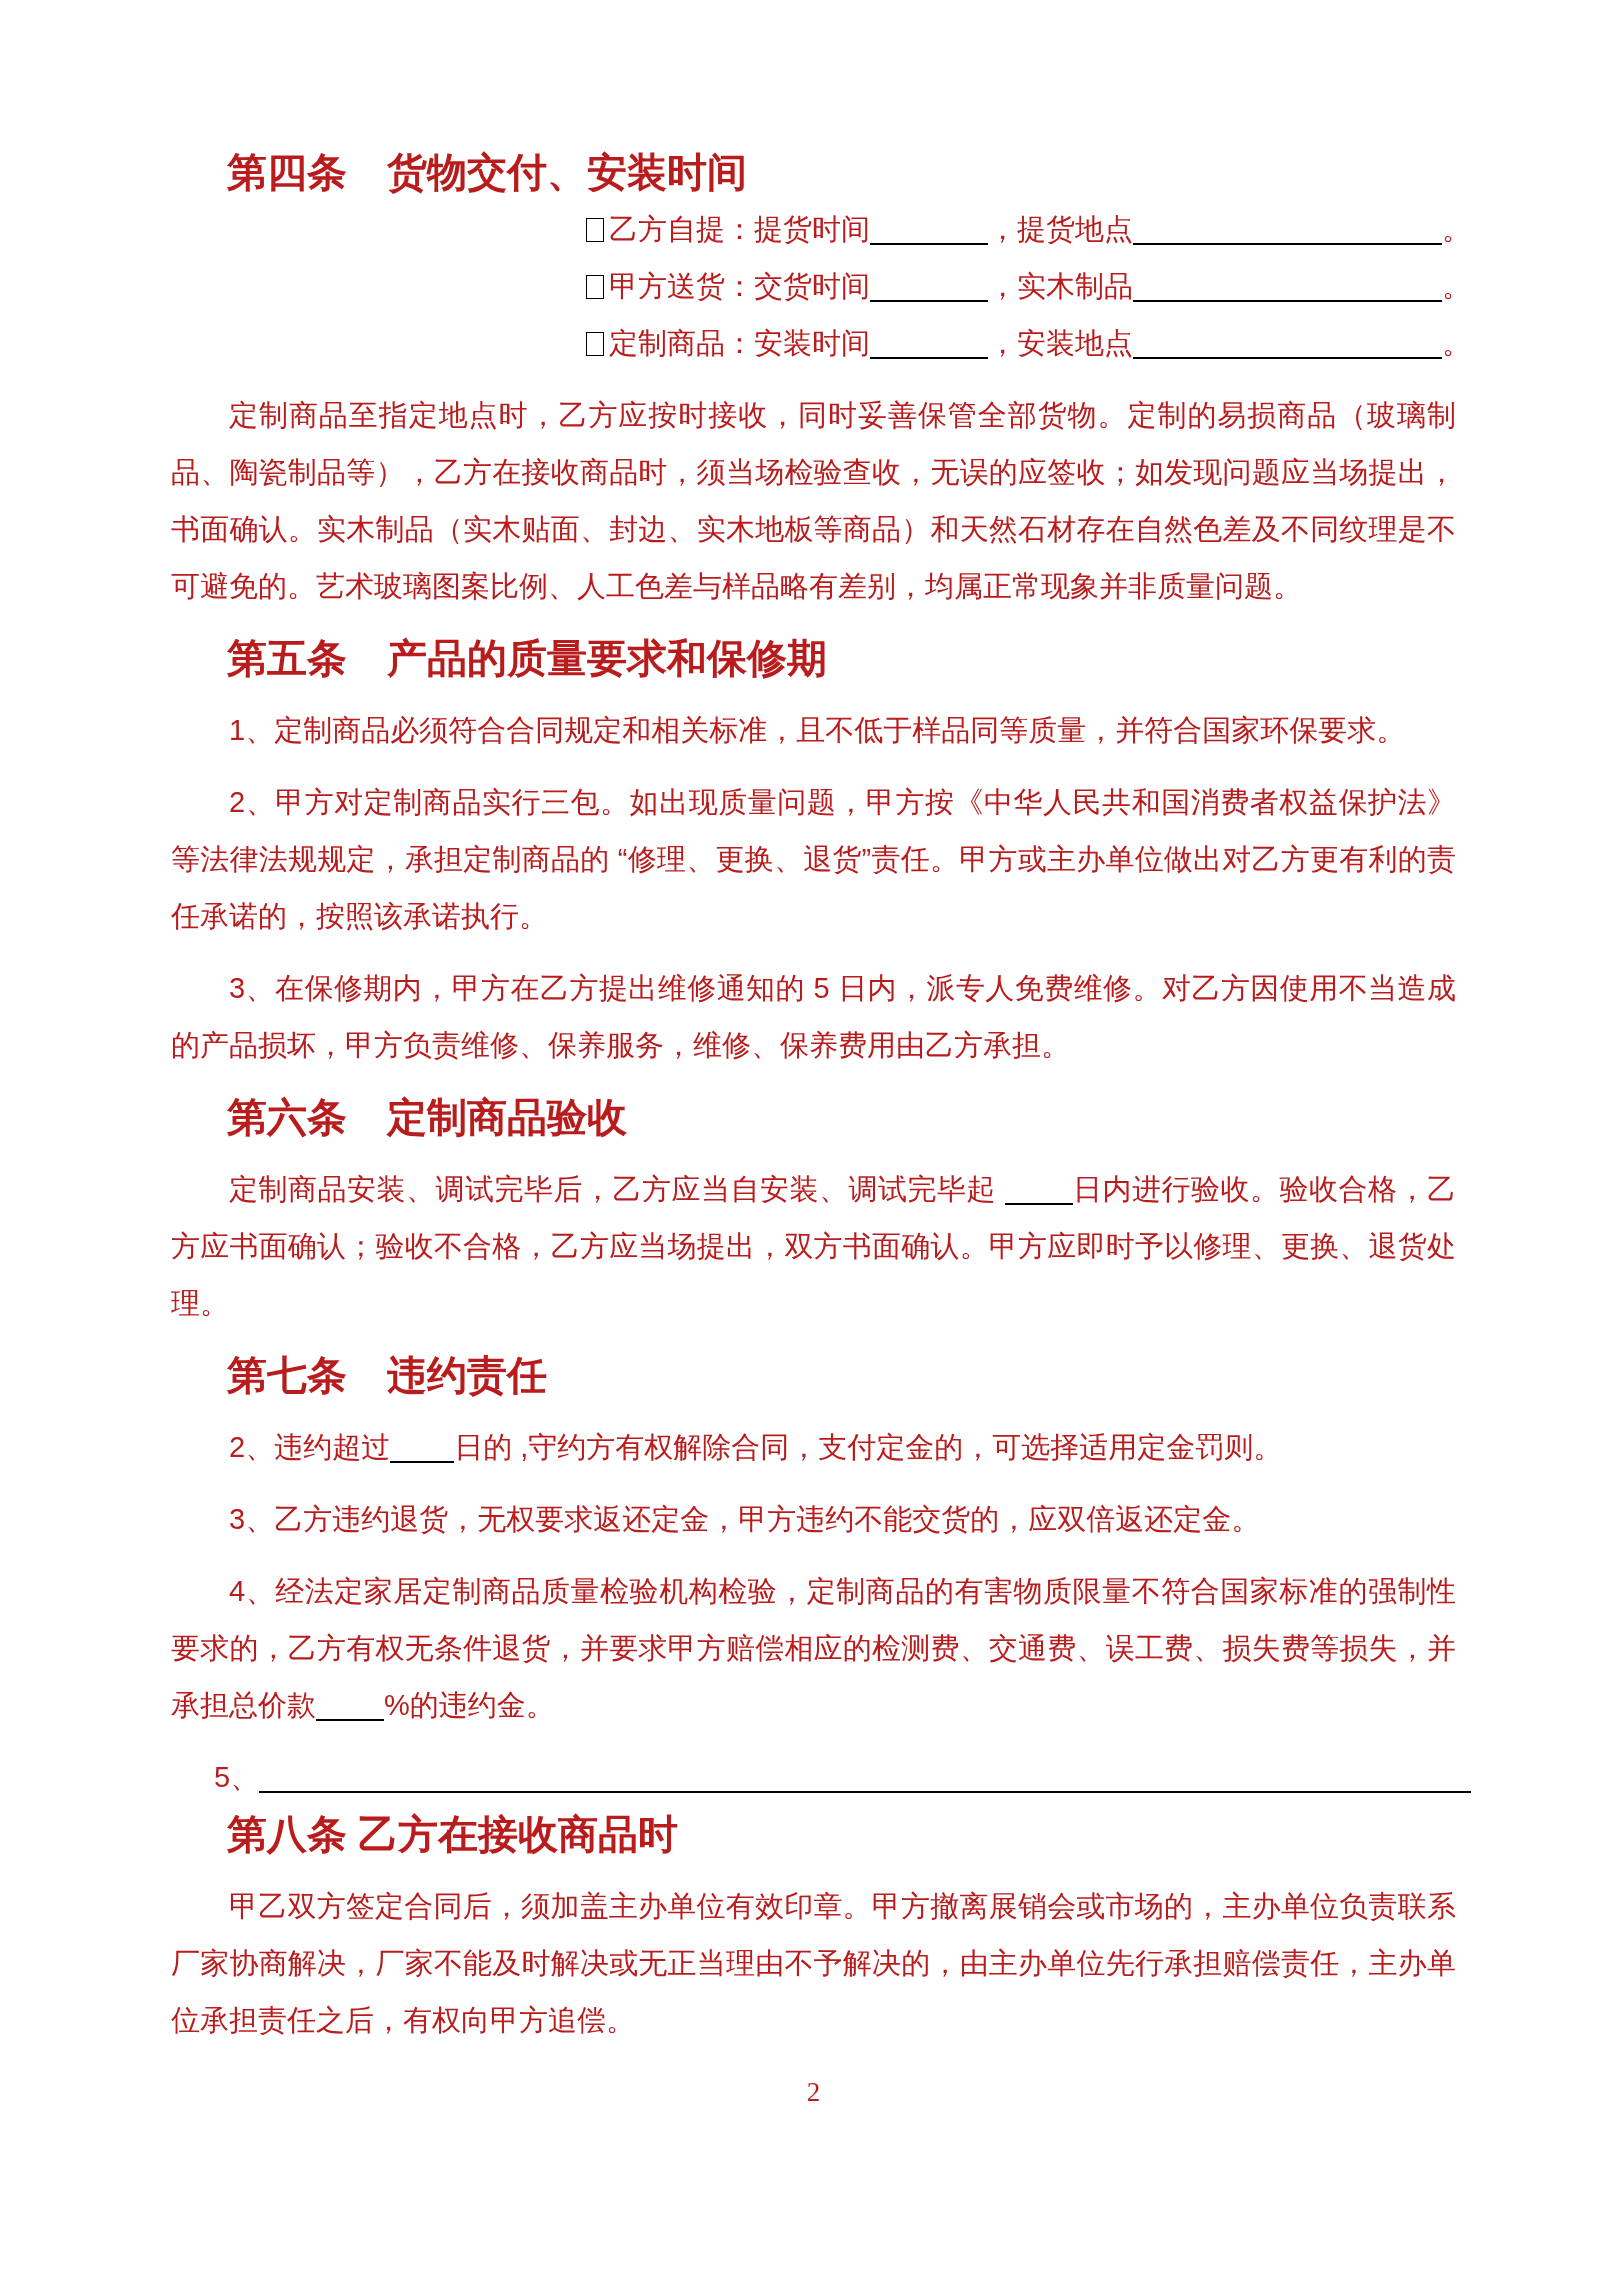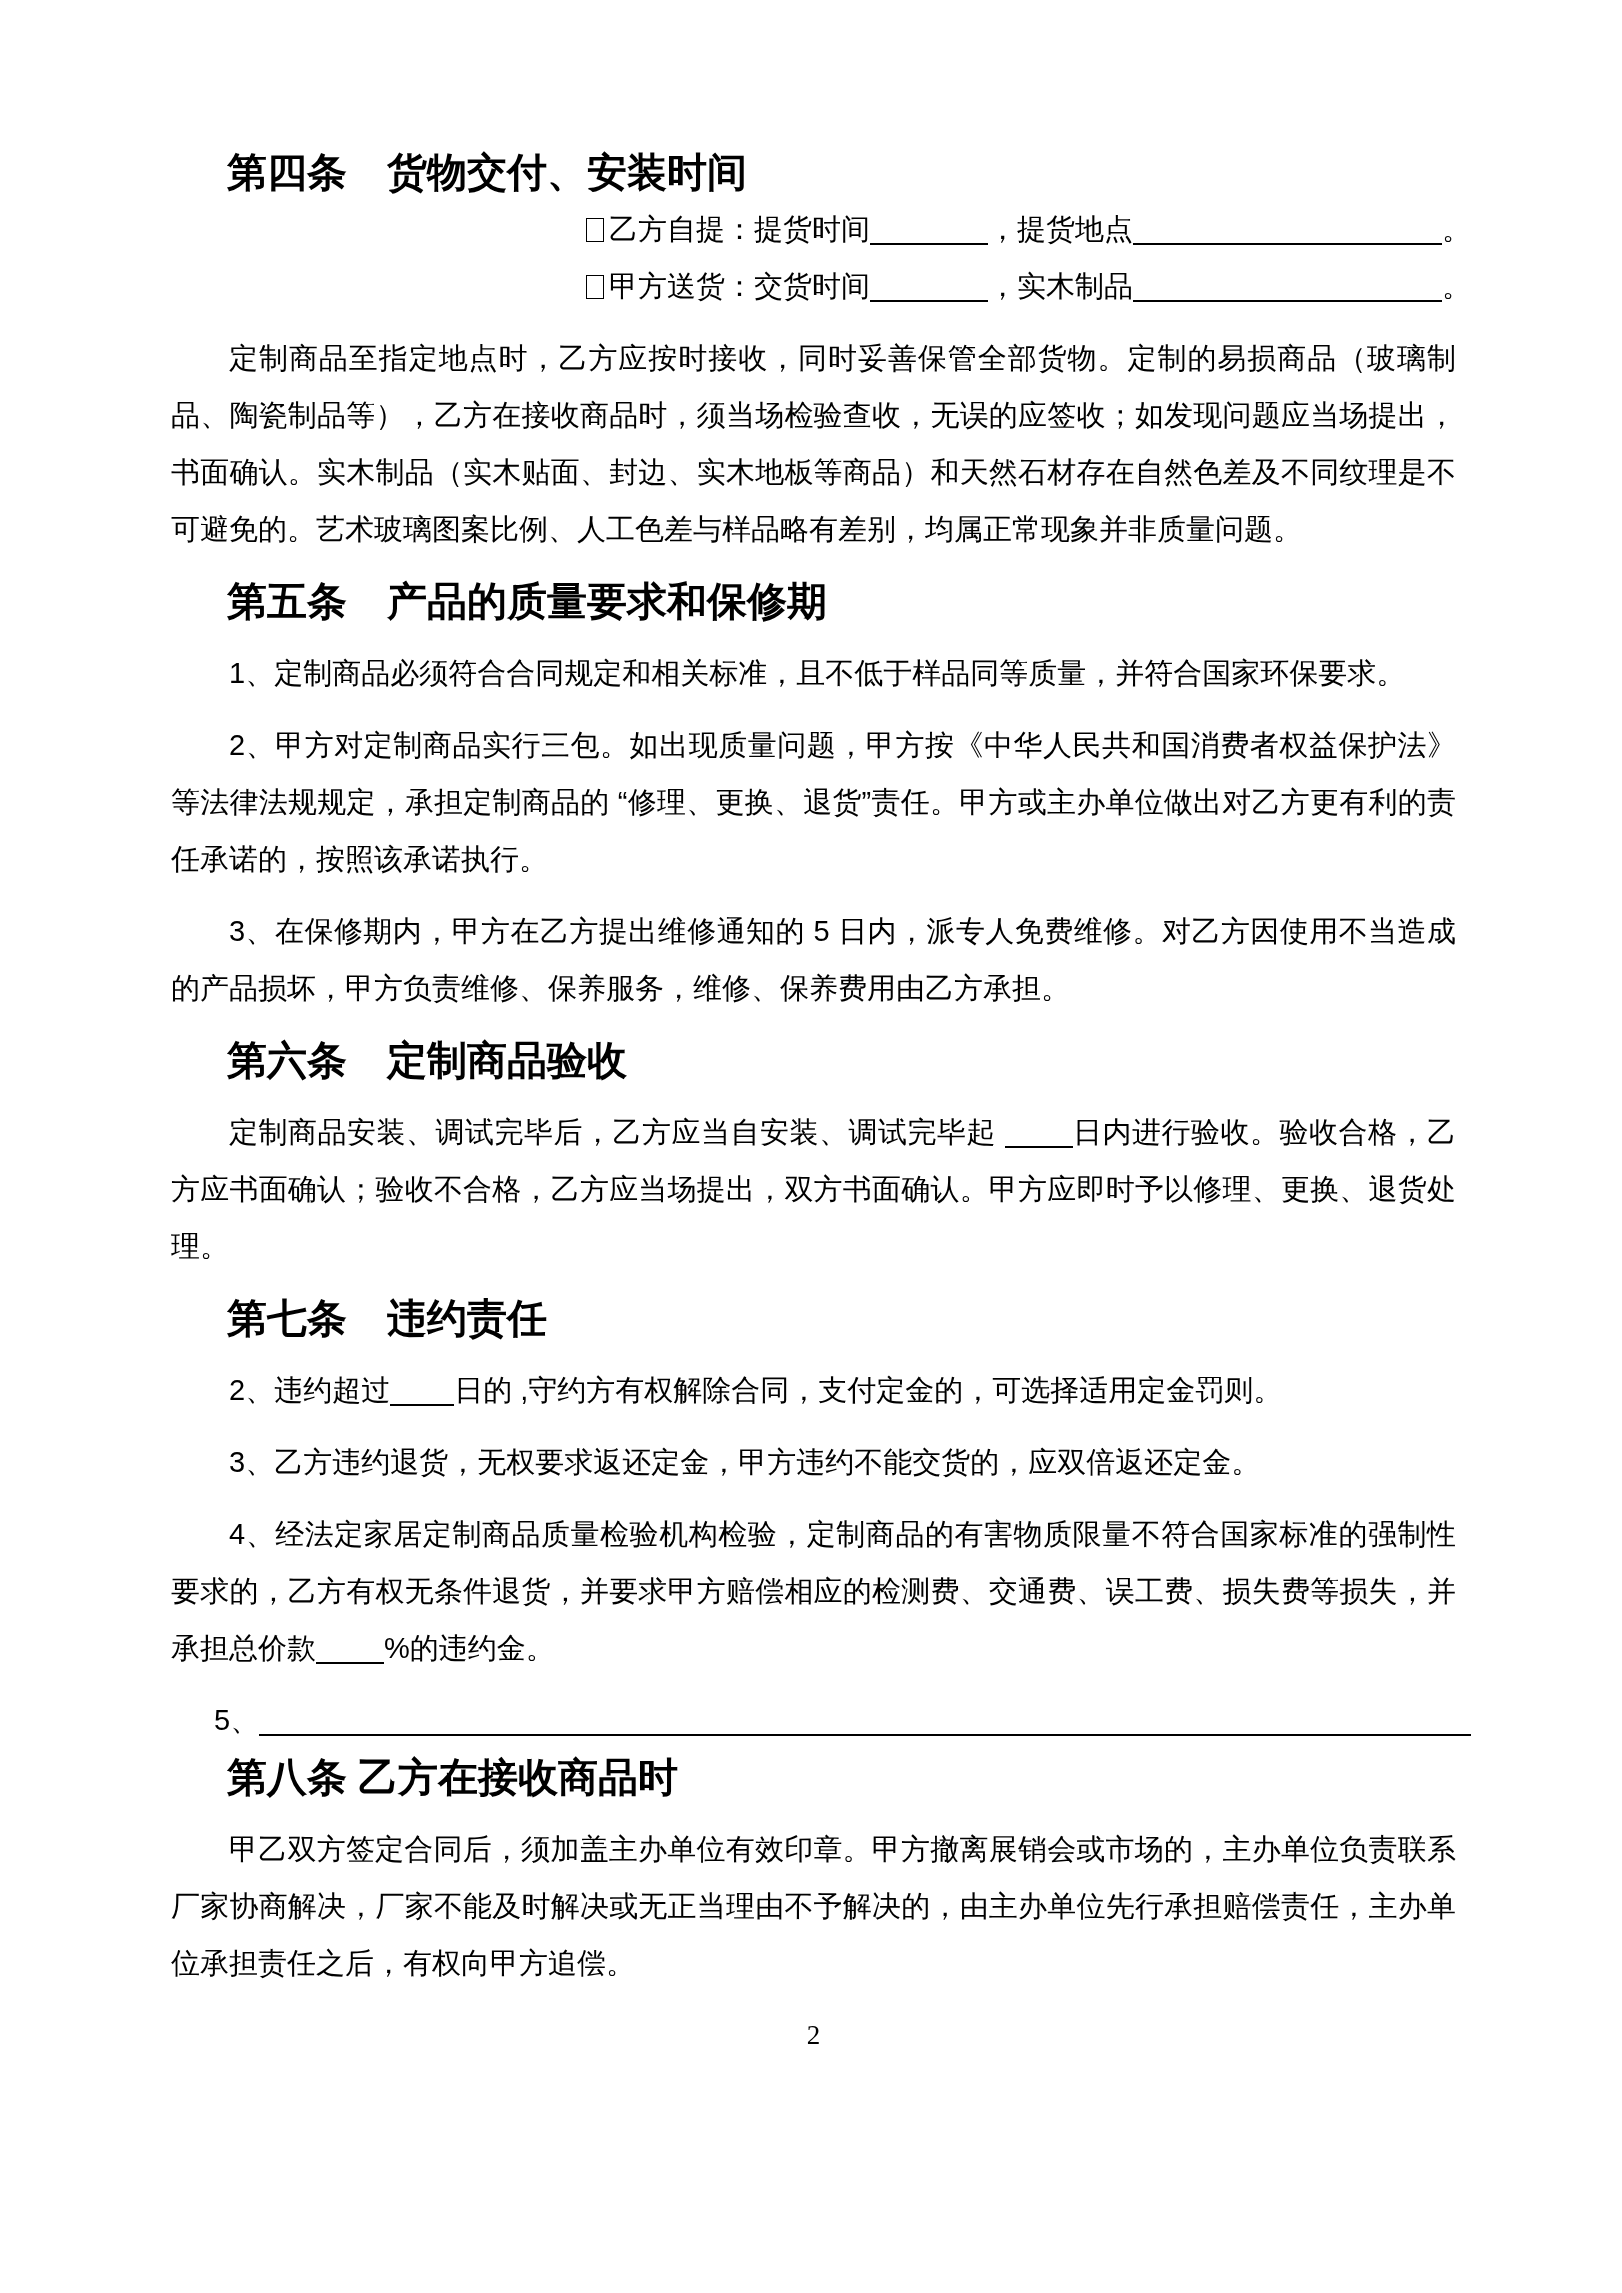--- a/index.html
+++ b/index.html
@@ -6,21 +6,21 @@
     margin: 0;
     padding: 0;
     background: #ffffff;
   }
   .page {
     position: relative;
     width: 1623px;
     height: 2294px;
     box-sizing: border-box;
     background: #ffffff;
-    color: #000000;
+    color: #b91c1c;
     padding: 144px 152px 0 156px;
     font-family: "Liberation Sans", "DejaVu Sans", sans-serif;
     font-size: 29px;
     line-height: 57px;
     overflow: hidden;
   }
   .heading {
     margin: 0;
     font-size: 40px;
     line-height: 57px;
@@ -75,20 +75,21 @@
   }
 </style>
 </head>
 <body>
 
 <div class="page">
   <div>
       <h2 class="heading">第四条　货物交付、安装时间</h2>
       <p class="option"><span class="box"></span><span class="lead">乙方自提：提货时间</span><span class="blank" style="width: 118px;"></span><span class="lead">，提货地点</span><span class="blank" style="width: 309px;"></span><span class="lead">。</span></p>
       <p class="option"><span class="box"></span><span class="lead">甲方送货：交货时间</span><span class="blank" style="width: 118px;"></span><span class="lead">，实木制品</span><span class="blank" style="width: 309px;"></span><span class="lead">。</span></p>
+      <p class="option"><span class="box"></span><span class="lead">定制商品：安装时间</span><span class="blank" style="width: 118px;"></span><span class="lead">，安装地点</span><span class="blank" style="width: 309px;"></span><span class="lead">。</span></p>
       <p class="para"><span class="lead">定制商品至指定地点时，乙方应按时接收，同时妥善保管全部货物。定制的易损商品（玻璃制品、陶瓷制品等），乙方在接收商品时，须当场检验查收，无误的应签收；如发现问题应当场提出，书面确认。实木制品（实木贴面、封边、实木地板等商品）和天然石材存在自然色差及不同纹理是不可避免的。艺术玻璃图案比例、人工色差与样品略有差别，均属正常现象并非质量问题。</span></p>
       <h2 class="heading">第五条　产品的质量要求和保修期</h2>
       <p class="para"><span class="lead">1、定制商品必须符合合同规定和相关标准，且不低于样品同等质量，并符合国家环保要求。</span></p>
       <p class="para"><span class="lead">2、甲方对定制商品实行三包。如出现质量问题，甲方按《中华人民共和国消费者权益保护法》等法律法规规定，承担定制商品的 “修理、更换、退货”责任。甲方或主办单位做出对乙方更有利的责任承诺的，按照该承诺执行。</span></p>
       <p class="para"><span class="lead">3、在保修期内，甲方在乙方提出维修通知的 5 日内，派专人免费维修。对乙方因使用不当造成的产品损坏，甲方负责维修、保养服务，维修、保养费用由乙方承担。</span></p>
       <h2 class="heading">第六条　定制商品验收</h2>
       <p class="para"><span class="lead">定制商品安装、调试完毕后，乙方应当自安装、调试完毕起 </span><span class="blank" style="width: 68px;"></span><span class="lead">日内进行验收。验收合格，乙方应书面确认；验收不合格，乙方应当场提出，双方书面确认。甲方应即时予以修理、更换、退货处理。</span></p>
       <h2 class="heading">第七条　违约责任</h2>
       <p class="para"><span class="lead">2、违约超过</span><span class="blank" style="width: 64px;"></span><span class="lead">日的 ,守约方有权解除合同，支付定金的，可选择适用定金罚则。</span></p>
       <p class="para"><span class="lead">3、乙方违约退货，无权要求返还定金，甲方违约不能交货的，应双倍返还定金。</span></p>

